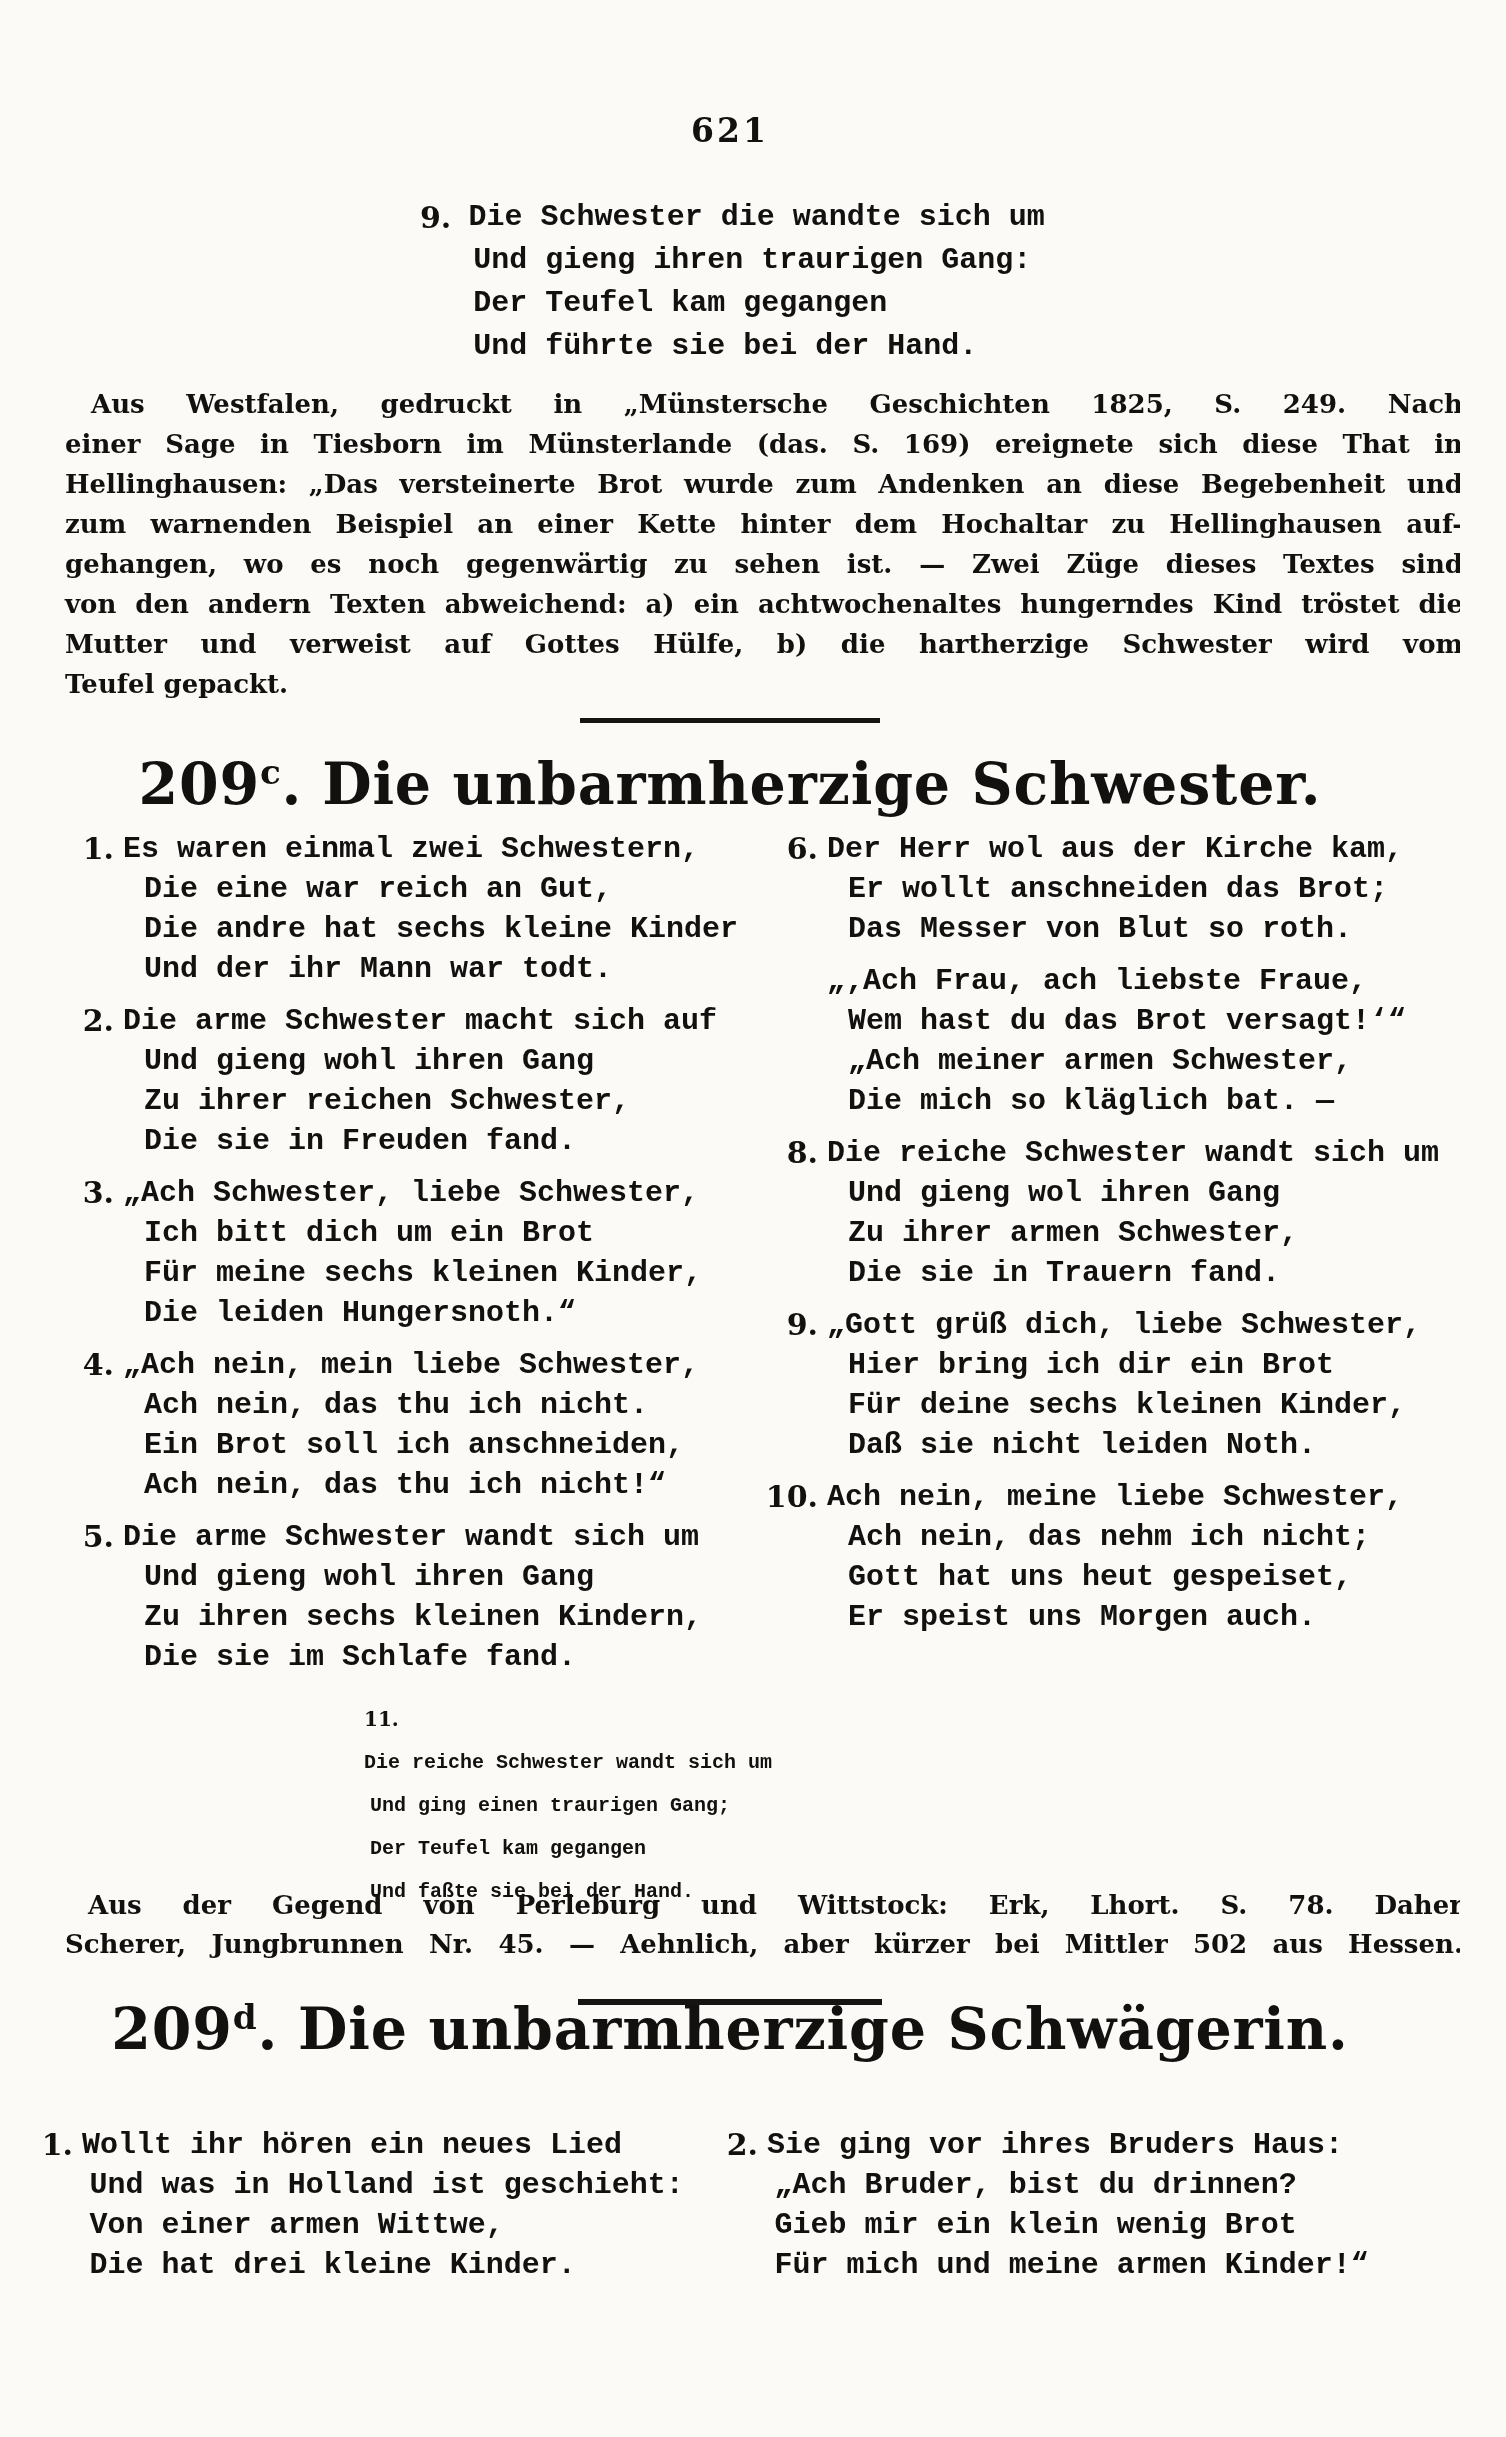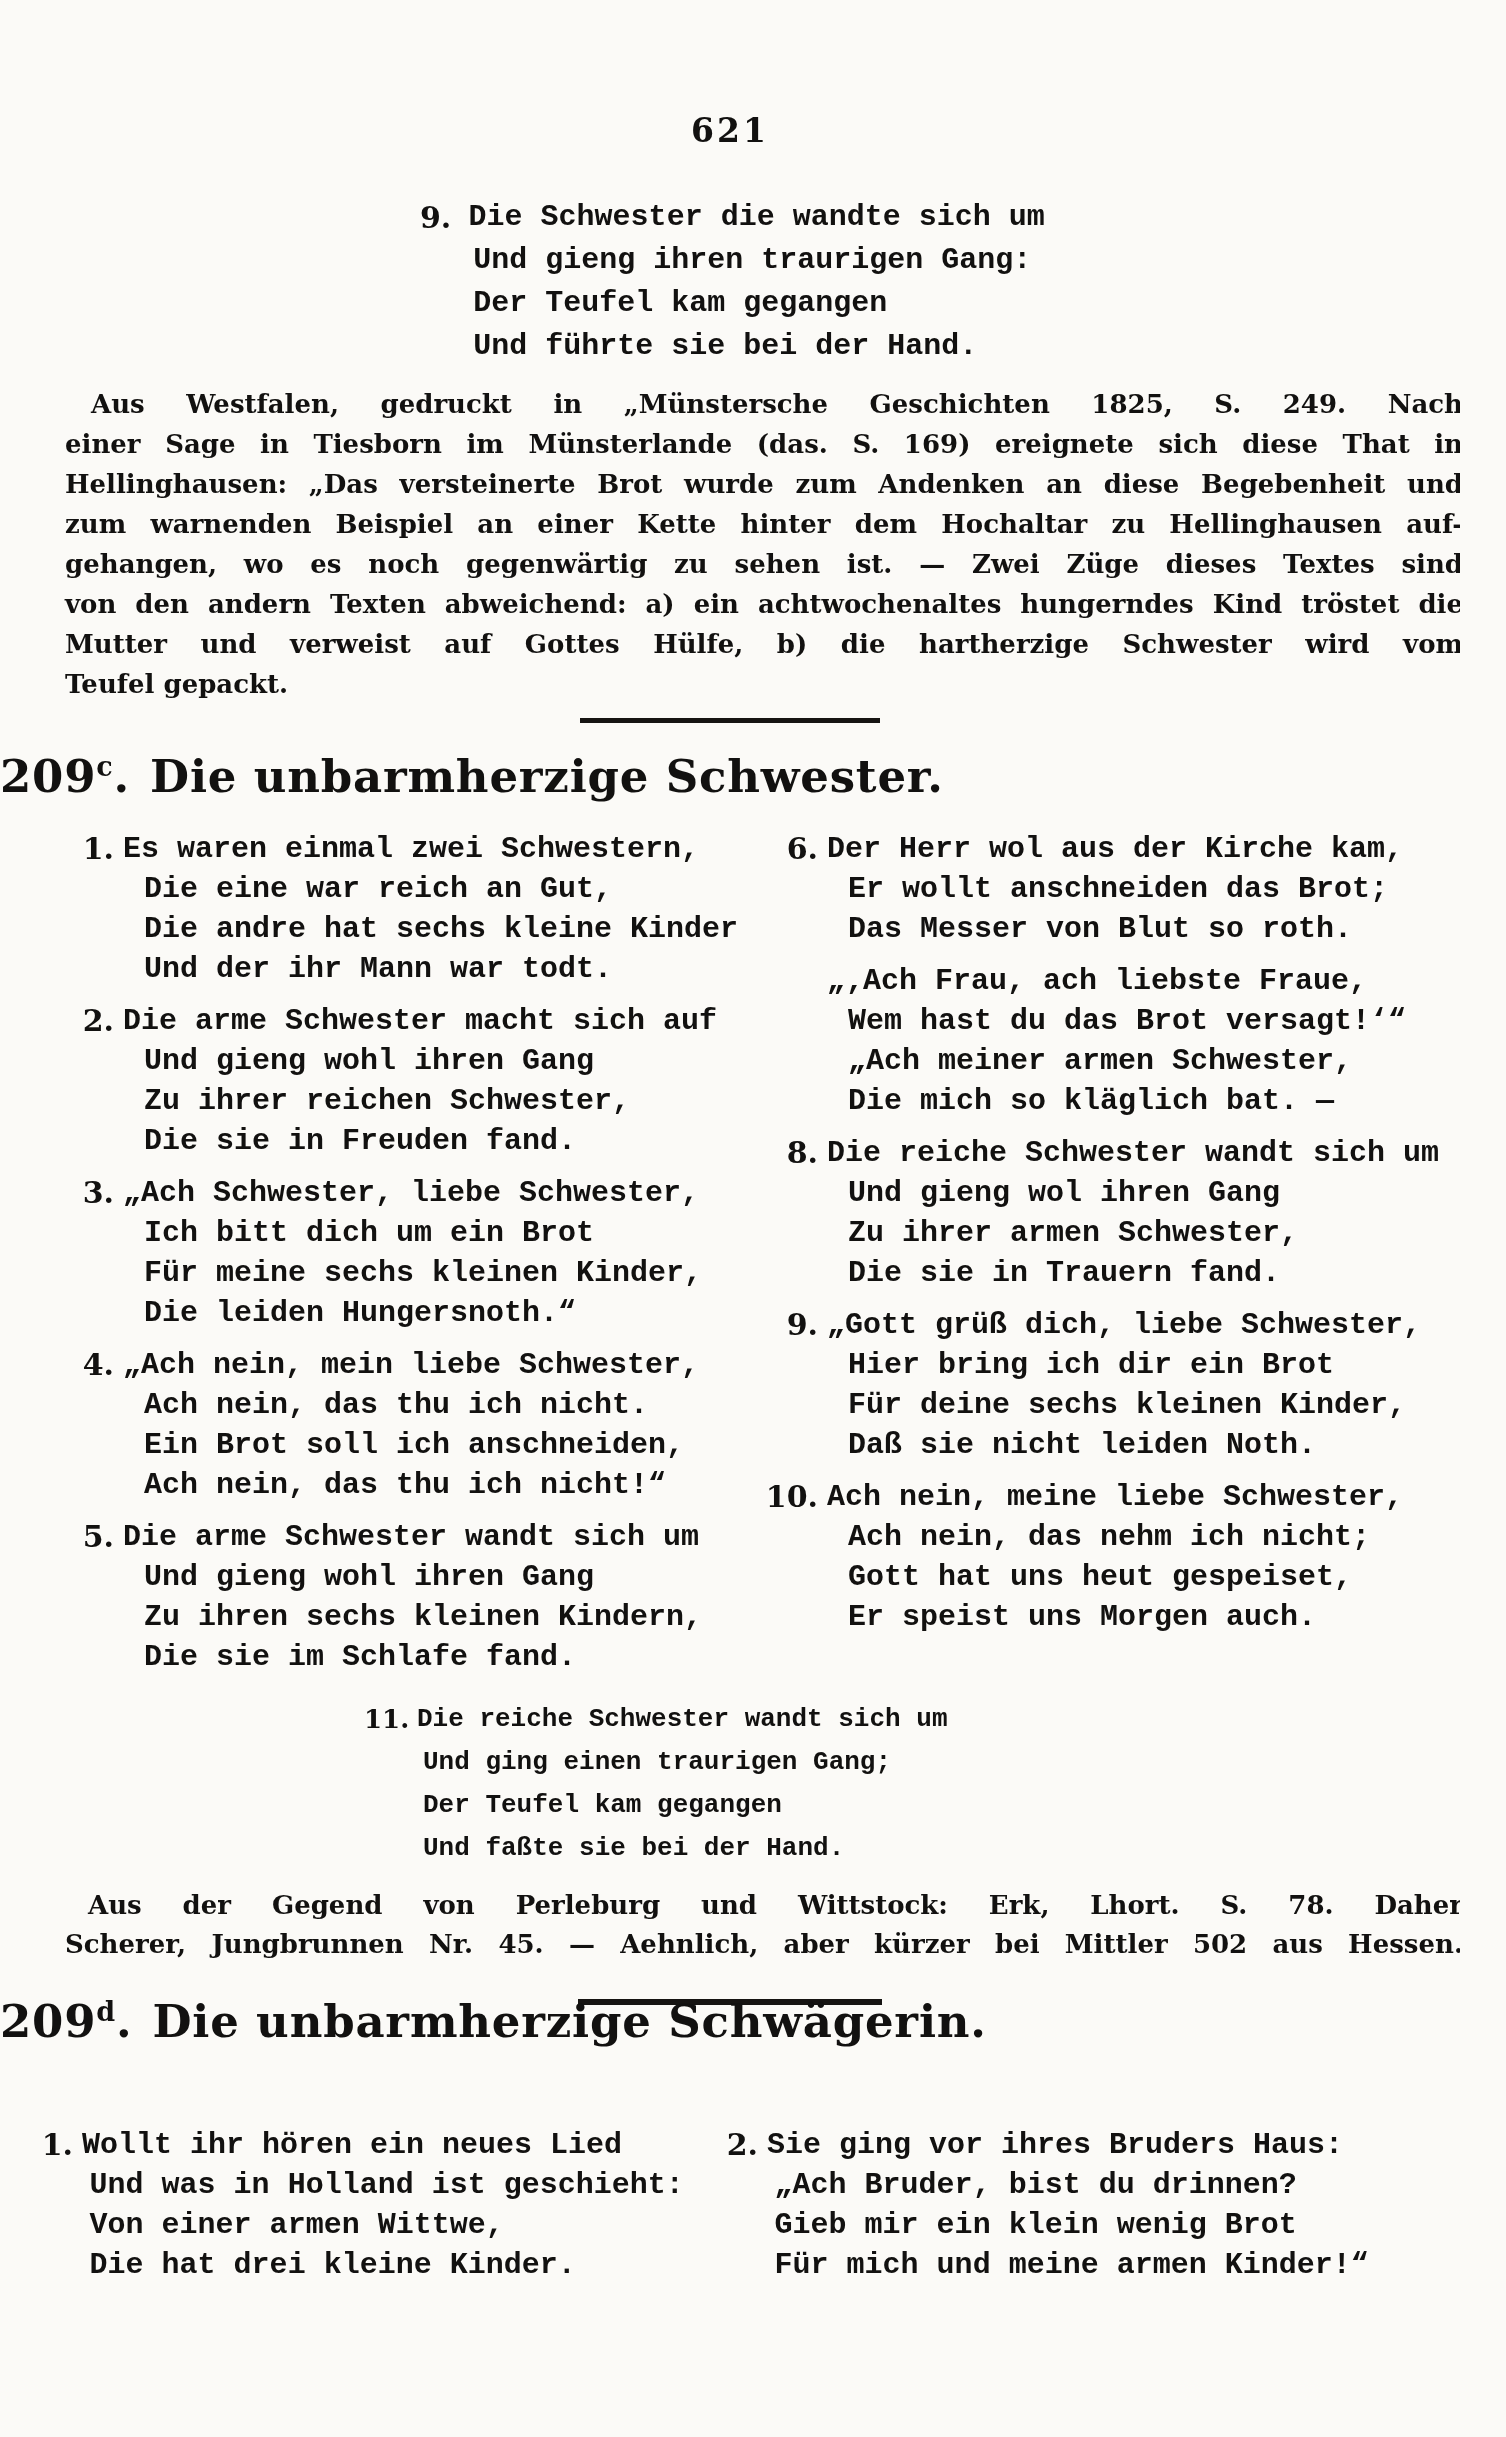--- a/index.html
+++ b/index.html
@@ -44,42 +44,42 @@
   .prose-a .vline:last-child{text-align-last:left;}
   .prose-b{top:1886px;line-height:39px;}
   .prose-b .vline:first-child{text-indent:23px;}
 
   .rule{position:absolute;left:50%;transform:translateX(-50%);background:#161412;}
   .rule-1{top:718px;width:300px;height:4.6px;}
   .rule-2{top:1999px;width:304px;height:6px;}
 
   .heading{
     position:absolute;left:0;width:100%;
-    text-align:left;font-size:45px;letter-spacing:0.8px;
+    text-align:center;font-size:57px;letter-spacing:0.8px;
   }
   .heading-c{top:750px;}
   .heading-d{top:1995px;}
   .heading sup{font-size:60%;vertical-align:super;}
   .heading .htitle{margin-left:20px;}
 
   .cols{position:absolute;display:flex;font-size:30px;line-height:40px;}
   .cols-c{top:829px;left:79px;width:1374px;}
   .cols-c .col-left{flex:0 0 669px;}
   .cols-c .col-right{flex:1 1 auto;}
   .cols-c .col-left .snum{flex-basis:35px;}
   .cols-c .col-right .snum{flex-basis:70px;}
   .cols-d{top:2125px;left:33px;width:1427px;}
   .cols-d .col-left{flex:0 0 685px;}
   .cols-d .col-right{flex:1 1 auto;}
   .cols-d .snum{flex-basis:40px;}
   .cols-d .slines .vline + .vline{padding-left:7.6px;}
 
   .final-stanza{
     position:absolute;top:1698px;left:364px;
-    font-size:26px;line-height:43px;
+    font-size:20px;line-height:43px;flex-direction:column;
   }
   .final-stanza .snum{width:44px;padding-right:9px;text-align:left;}
   .final-stanza .slines .vline + .vline{padding-left:6px;}
 </style>
 </head>
 <body>
 
 <div class="page">
 
   <div class="pagenum">621</div>

